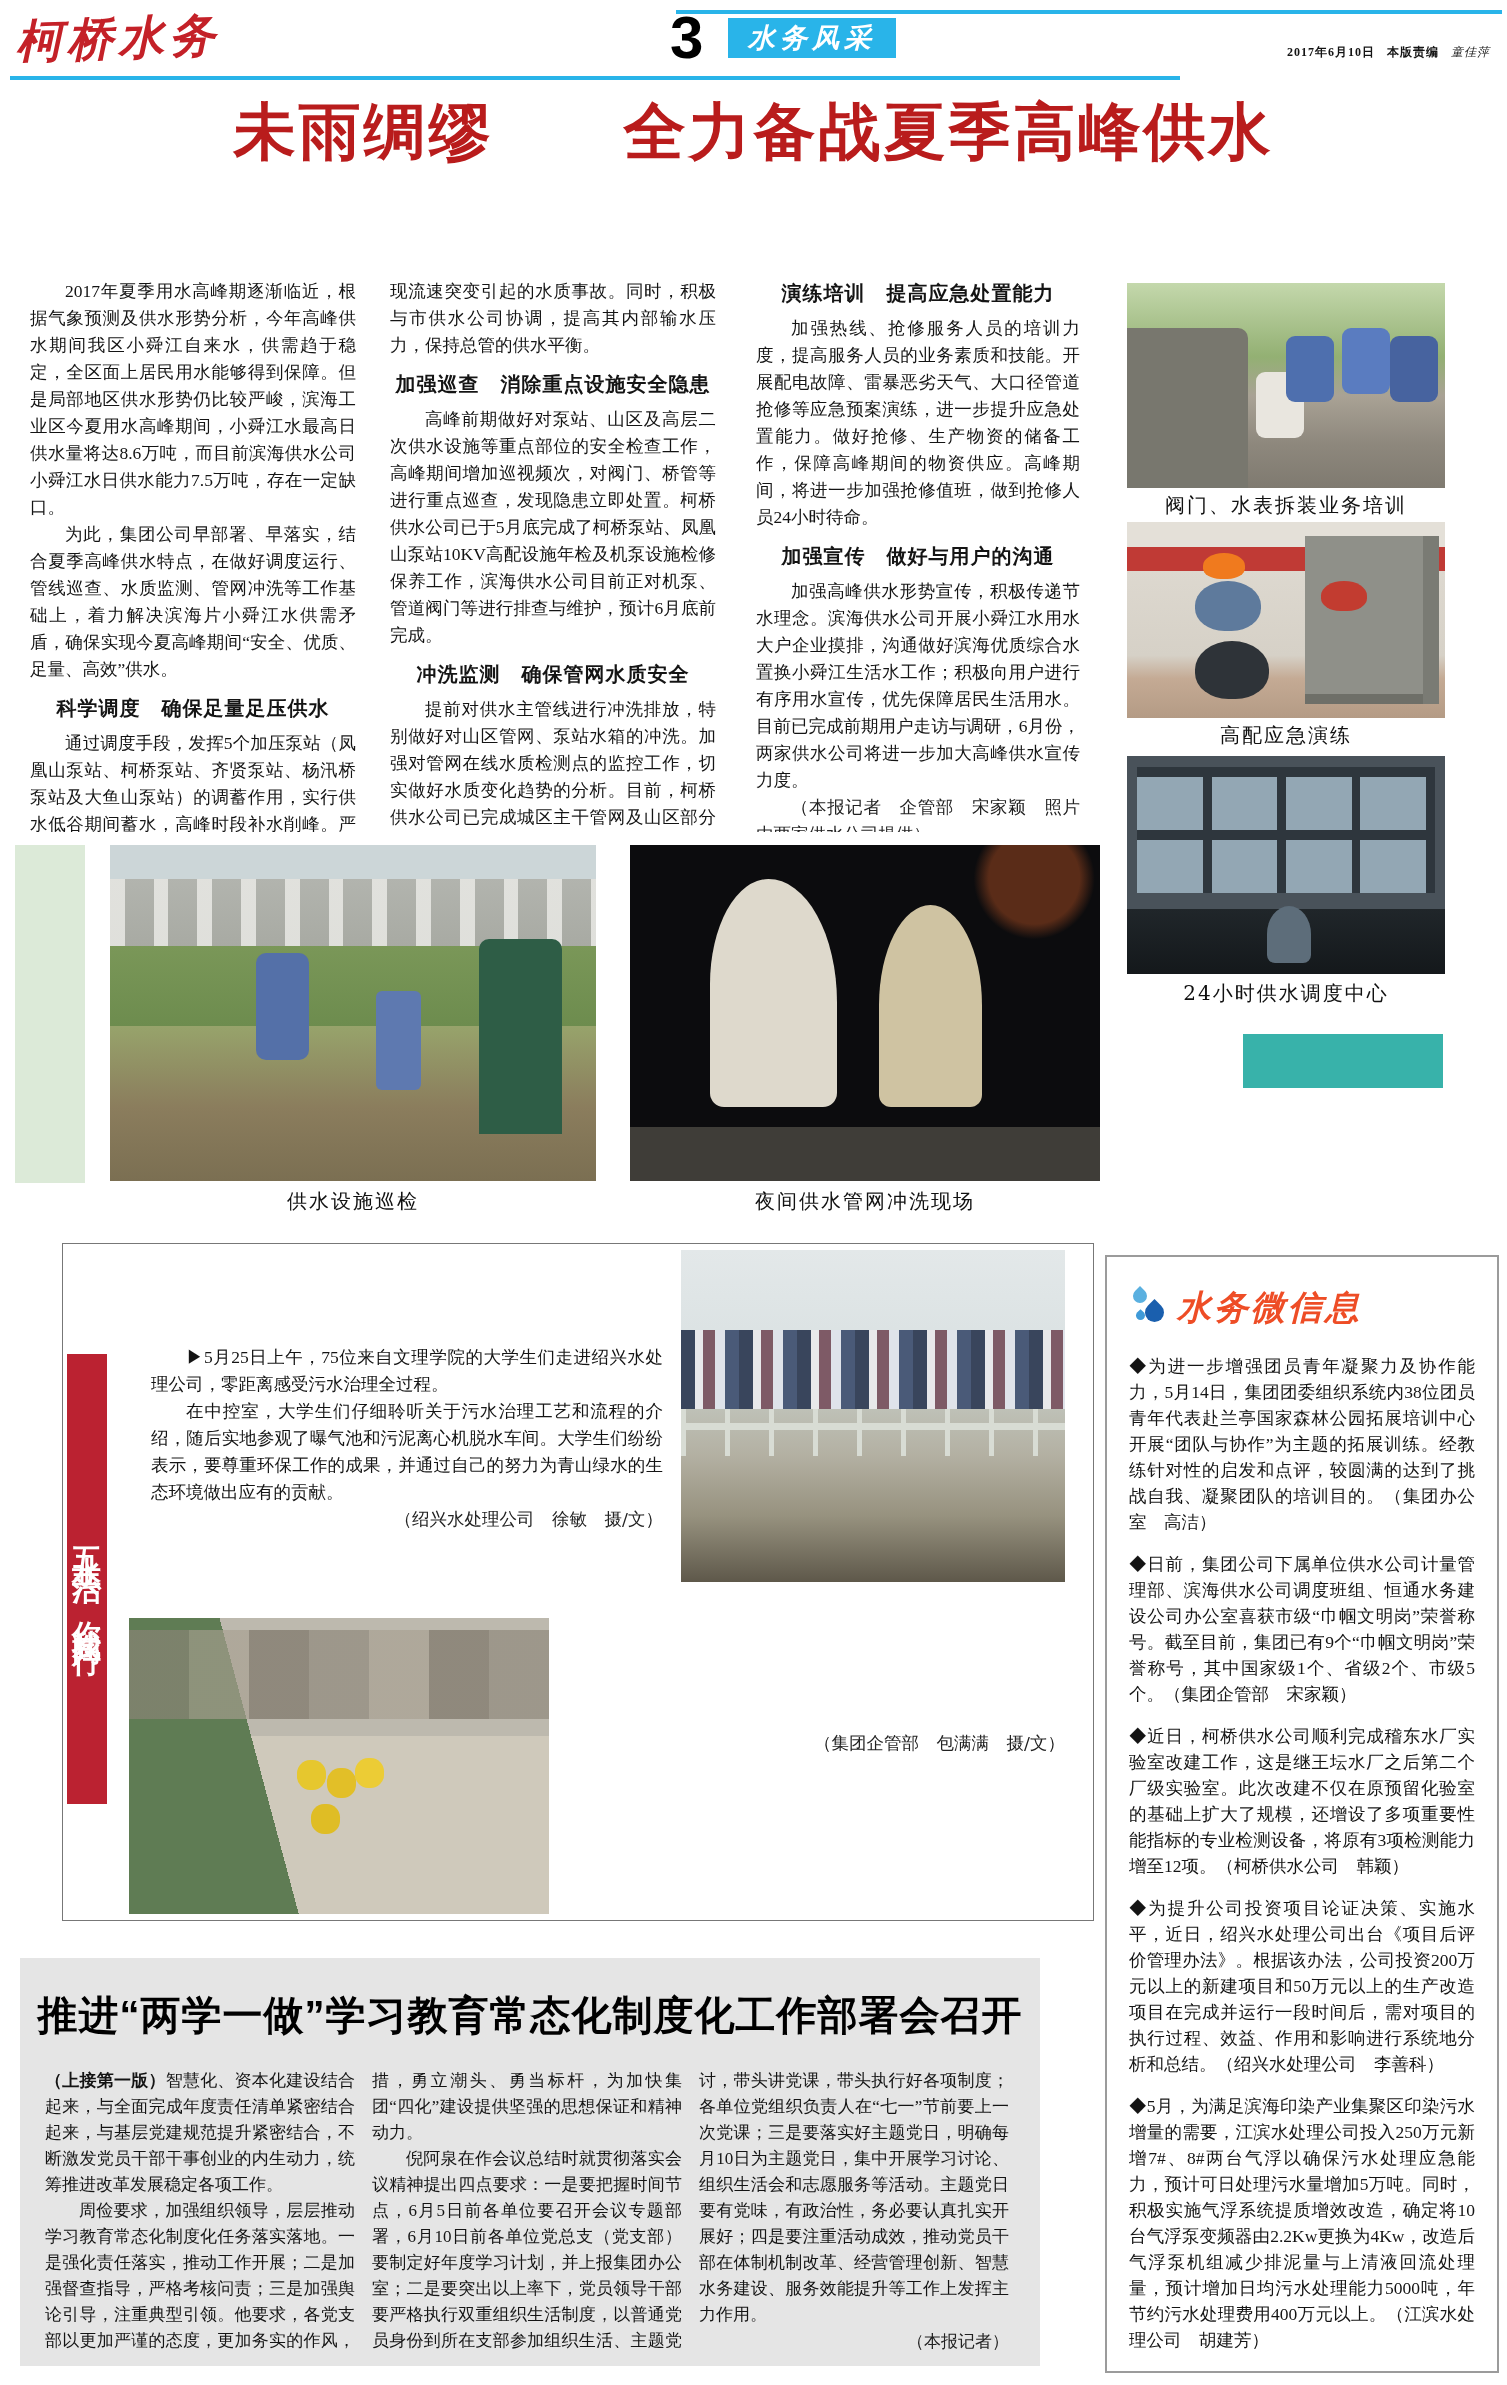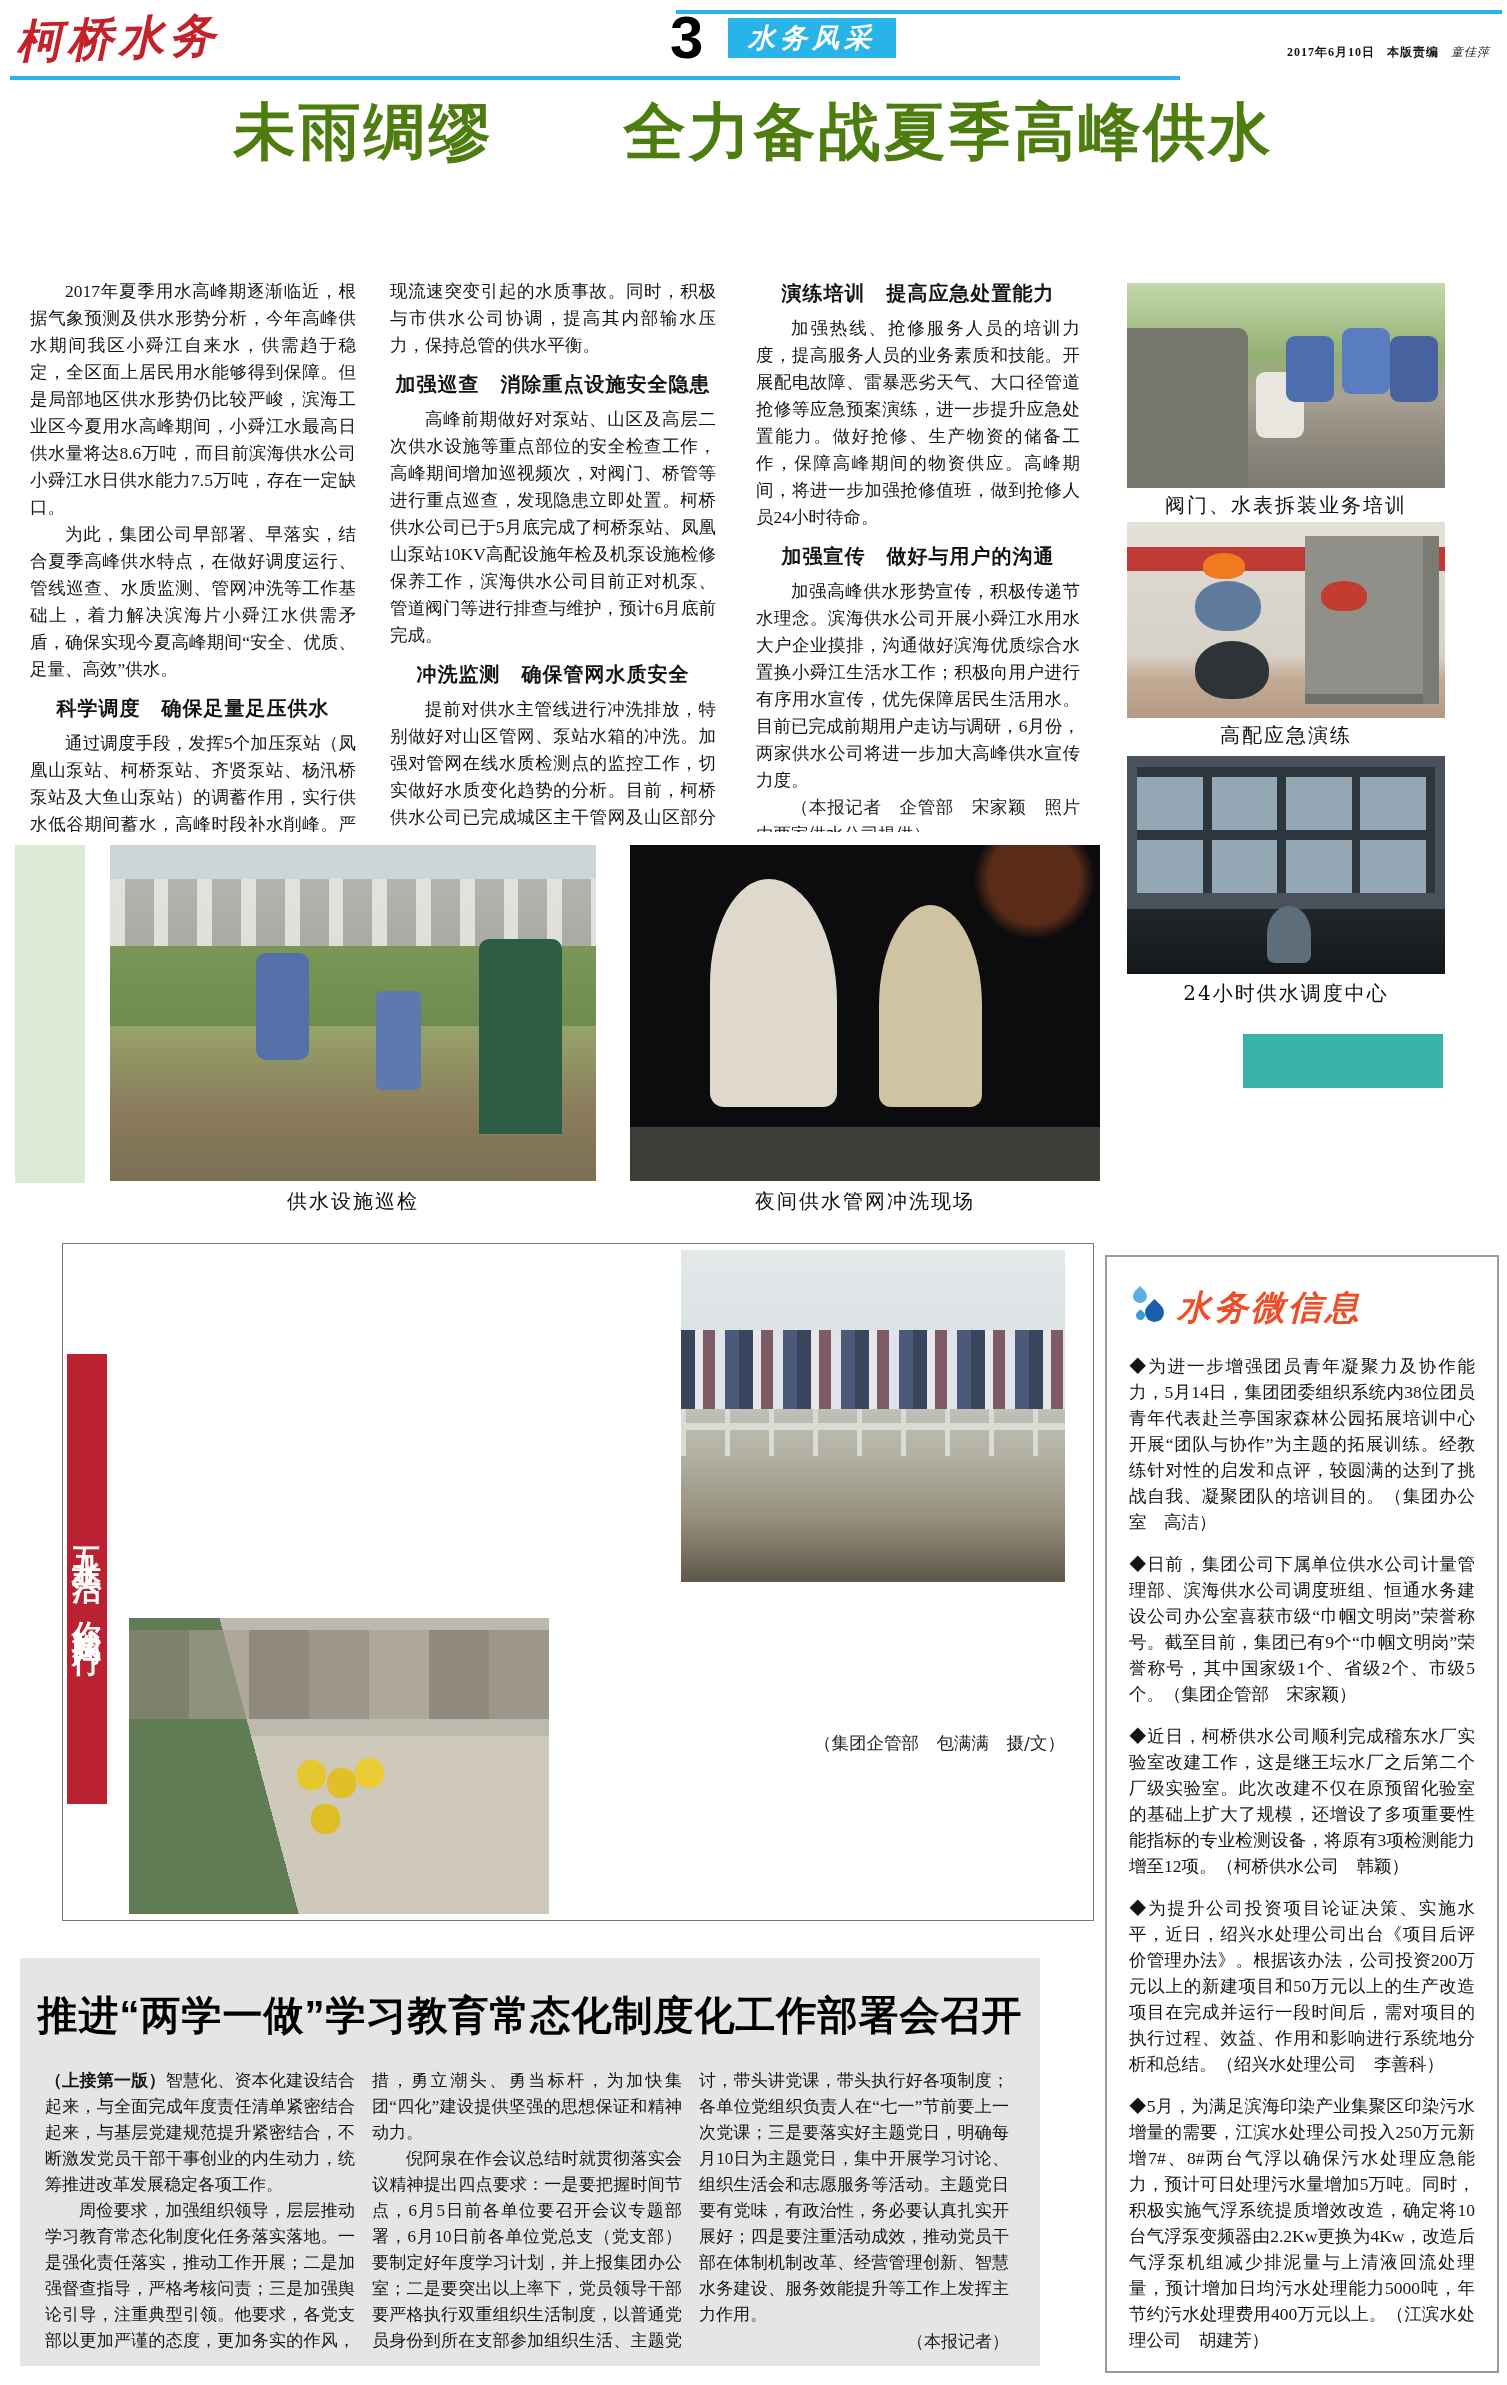--- a/index.html
+++ b/index.html
@@ -18,21 +18,21 @@
               color:#fff;text-align:center;line-height:40px;font-size:27px;
               font-weight:700;font-style:italic;letter-spacing:5px;
               font-family:"DejaVu Serif",serif;}
   .dateline{left:1040px;top:44px;width:450px;text-align:right;font-size:12px;
             font-weight:700;letter-spacing:1px;}
   .editor-name{font-weight:400;font-style:italic;}
   .mainline{left:10px;top:76px;width:1170px;height:4px;background:#29b4e9;}
 
   
   .lead-headline{left:0;top:90px;width:1507px;text-align:center;font-size:62px;
-                 font-weight:900;color:#4d7c0f;letter-spacing:3px;
+                 font-weight:900;color:#b91c1c;letter-spacing:3px;
                  font-family:"Liberation Sans",sans-serif;}
 
   
   .col{top:278px;height:554px;overflow:hidden;font-size:17.5px;line-height:27px;
        text-align:justify;}
   .col p{margin:0;text-indent:2em;}
   .sub{font-family:"Liberation Sans",sans-serif;font-weight:700;font-size:20px;
        text-align:center;text-indent:0 !important;margin:12px 0 8px !important;
        letter-spacing:1px;}
   .c1{left:30px;width:326px;}
@@ -196,20 +196,25 @@
 <div class="cap" style="left:110px;top:1188px;width:486px;">供水设施巡检</div>
 
 <div class="photo ph-night" style="left:630px;top:845px;width:470px;height:336px;">
     <i></i>
   </div>
 <div class="cap" style="left:630px;top:1188px;width:470px;">夜间供水管网冲洗现场</div>
 
 <div class="abs wbox">
   <div class="inner banner">五水共治　你我同行</div>
 
+  <div class="inner story" style="left:88px;top:100px;width:512px;">
+    <p>▶5月25日上午，75位来自文理学院的大学生们走进绍兴水处理公司，零距离感受污水治理全过程。</p>
+    <p>在中控室，大学生们仔细聆听关于污水治理工艺和流程的介绍，随后实地参观了曝气池和污泥离心机脱水车间。大学生们纷纷表示，要尊重环保工作的成果，并通过自己的努力为青山绿水的生态环境做出应有的贡献。</p>
+    <p class="by kai">（绍兴水处理公司　徐敏　摄/文）</p>
+  </div>
 
   <div class="photo ph-students" style="left:618px;top:6px;width:384px;height:332px;"></div>
 
   <div class="photo ph-canal" style="left:66px;top:374px;width:420px;height:296px;"></div>
 
   <div class="inner story" style="left:524px;top:486px;width:478px;">
     <p class="by kai">（集团企管部　包满满　摄/文）</p>
   </div>
 </div>
 

